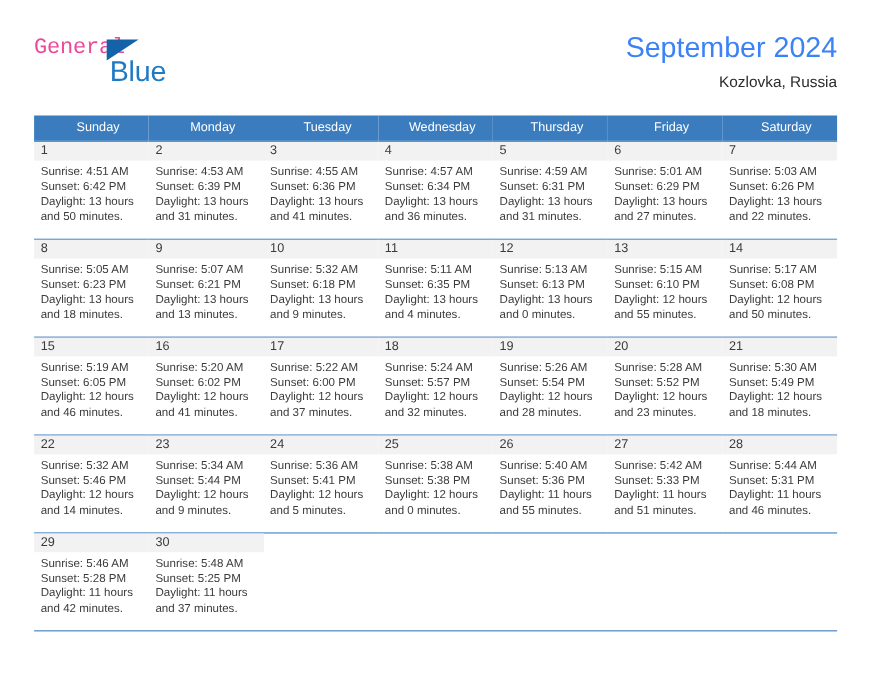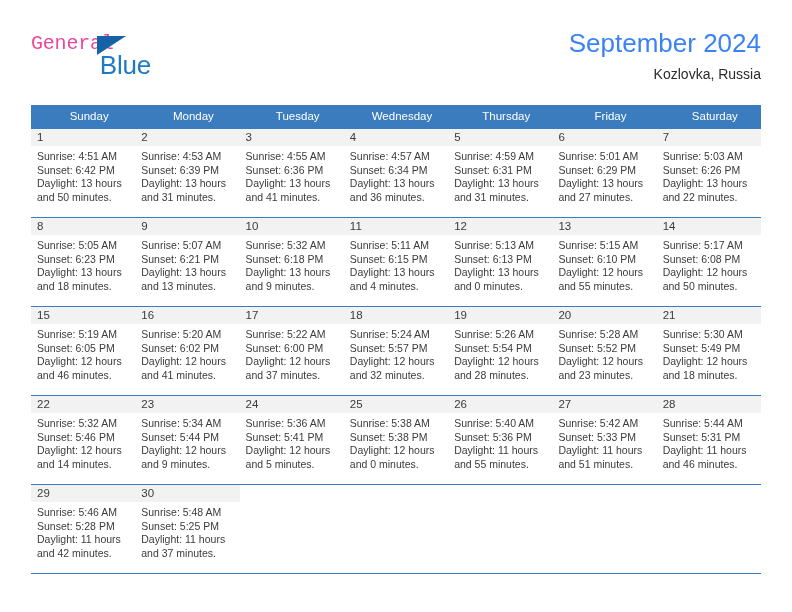--- a/index.html
+++ b/index.html
@@ -294,21 +294,21 @@
                 <div>Daylight: 13 hours</div>
                 <div>and 9 minutes.</div>
               </div>
             </div>
           </td>
           <td>
             <div class="daycell">
               <div class="daynum-band">11</div>
               <div class="daylines">
                 <div>Sunrise: 5:11 AM</div>
-                <div>Sunset: 6:15 PM</div>
+                <div>Sunset: 6:35 PM</div>
                 <div>Daylight: 13 hours</div>
                 <div>and 4 minutes.</div>
               </div>
             </div>
           </td>
           <td>
             <div class="daycell">
               <div class="daynum-band">12</div>
               <div class="daylines">
                 <div>Sunrise: 5:13 AM</div>

